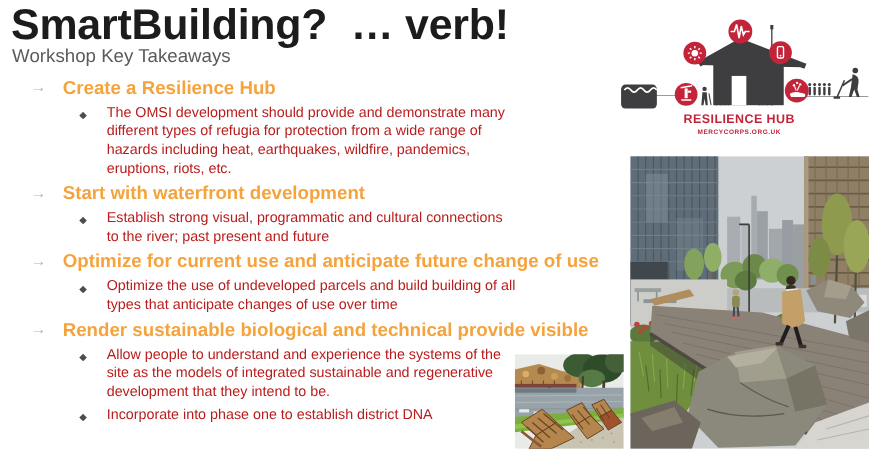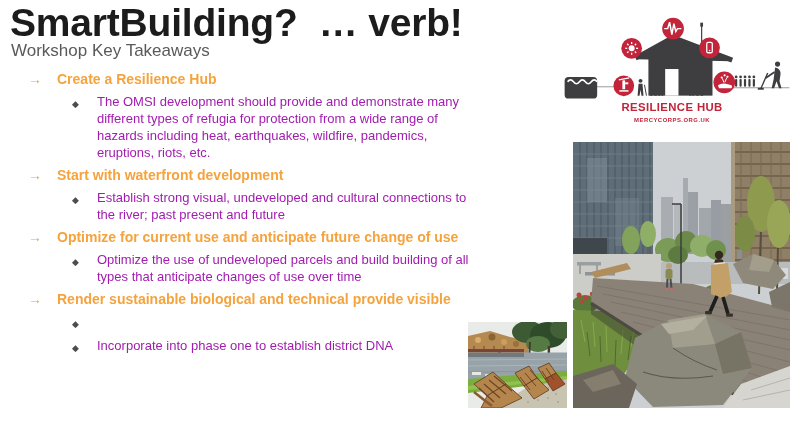--- a/index.html
+++ b/index.html
@@ -9,24 +9,24 @@
   }
   .title{
     position:absolute;left:10px;top:1px;font-size:39px;font-weight:600;color:#1c1c1c;
     white-space:pre;letter-spacing:-0.2px;
   }
   .subtitle{position:absolute;left:11px;top:41px;font-size:17px;color:#5a5a5a;}
   .takeaways{position:absolute;left:28px;top:64px;width:524px;}
   .heading-row{display:flex;margin-top:5px;line-height:19px;}
   .section-first .heading-row{margin-top:6px;}
   .arrow{width:29px;flex:0 0 29px;color:#f5a33c;font-size:14px;font-weight:700;}
-  .heading{color:#f5a33c;font-size:14px;font-weight:700;}
+  .heading{color:#f5a33c;font-size:17px;font-weight:700;}
   .item-row{display:flex;margin-left:44px;margin-top:4px;line-height:17px;}
   .diamond{width:25px;flex:0 0 25px;font-size:9px;padding-top:3px;color:#4d4d4d;}
-  .item-text{max-width:372px;font-size:13px;color:#a21caf;}
+  .item-text{max-width:372px;font-size:13px;color:#b91c1c;}
   .logo-svg{position:absolute;left:557px;top:2px;width:240px;height:138px;}
   .photo-large{position:absolute;left:573px;top:142px;width:217px;height:266px;}
   .photo-small{position:absolute;left:468px;top:322px;width:99px;height:86px;}
 </style>
 </head>
 <body>
 
 <div class="title">SmartBuilding?  … verb!</div>
 <div class="subtitle">Workshop Key Takeaways</div>
 
@@ -43,21 +43,21 @@
     </div>
   </div>
 
   <div class="section">
     <div class="heading-row">
       <span class="arrow">→</span>
       <span class="heading">Start with waterfront development</span>
     </div>
     <div class="item-row">
       <span class="diamond">◆</span>
-      <span class="item-text">Establish strong visual, undeveloped and cultural connections to the river; past present and future</span>
+      <span class="item-text">Establish strong visual, programmatic and cultural connections to the river; past present and future</span>
     </div>
   </div>
 
   <div class="section">
     <div class="heading-row">
       <span class="arrow">→</span>
       <span class="heading">Optimize for current use and anticipate future change of use</span>
     </div>
     <div class="item-row">
       <span class="diamond">◆</span>
@@ -65,20 +65,21 @@
     </div>
   </div>
 
   <div class="section">
     <div class="heading-row">
       <span class="arrow">→</span>
       <span class="heading">Render sustainable biological and technical provide visible</span>
     </div>
     <div class="item-row">
       <span class="diamond">◆</span>
+      <span class="item-text">Allow people to understand and experience the systems of the site as the models of integrated sustainable and regenerative development that they intend to be.</span>
     </div>
     <div class="item-row">
       <span class="diamond">◆</span>
       <span class="item-text">Incorporate into phase one to establish district DNA</span>
     </div>
   </div>
 
 </div>
 
 <svg class="logo-svg" viewBox="0 0 240 140">

